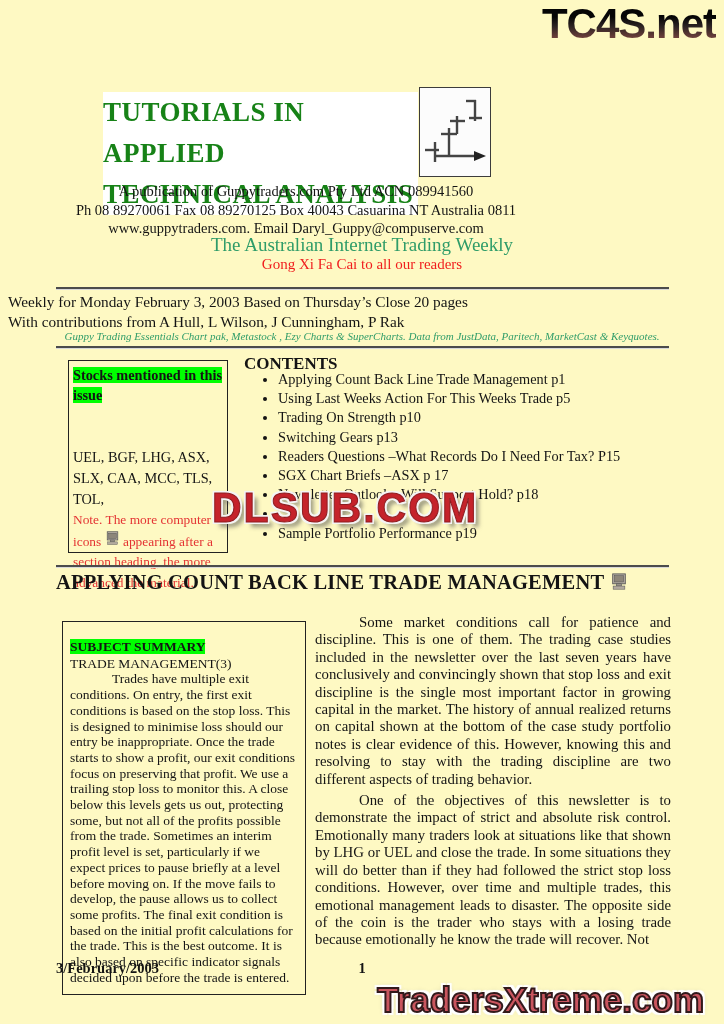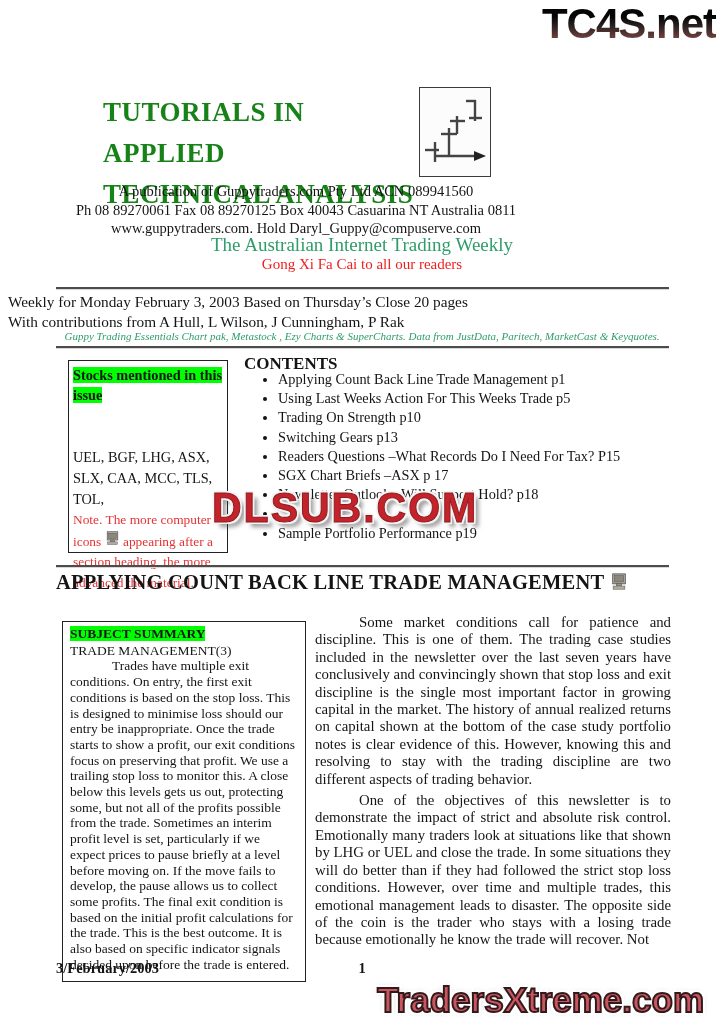--- a/index.html
+++ b/index.html
@@ -1,20 +1,20 @@
 <!DOCTYPE html>
 <html><head>
 <meta charset="utf-8">
 <style>
   html,body{margin:0;padding:0;background:#e8e8e8;}
   .page{
     position:relative;
     width:724px;height:1024px;
     margin:0 auto;
-    background:#ffffff;
+    background:#fef9c3;
     font-family:"Liberation Serif", serif;
     color:#141414;
     overflow:hidden;
   }
   .abs{position:absolute;}
 
   
   .tc4s{
     top:0px;right:8px;
     font-family:"Liberation Sans", sans-serif;
@@ -91,21 +91,21 @@
 
   
   .article-head{
     left:56px;top:571px;width:620px;
     font-weight:bold;font-size:20.5px;letter-spacing:.2px;
   }
   .article-head .pc-icon{vertical-align:-2px;margin-left:6px;}
 
   .summary-box{
     left:62px;top:621px;width:228px;
-    border:1px solid #222;padding:4px 7px 9px 7px;
+    border:1px solid #222;padding:17px 7px 9px 7px;
     font-size:13.5px;line-height:15.7px;
   }
   .summary-sub{margin:1px 0 0 0;}
   .summary-body{margin:0;text-indent:42px;text-align:left;}
 
   .main-col{
     left:311px;top:610px;width:364px;
     font-size:14.8px;line-height:17.4px;
     text-align:justify;
   }
@@ -145,21 +145,21 @@
         <line x1="46" y1="13" x2="56" y2="13"></line>
         <line x1="49" y1="30" x2="62" y2="30"></line>
       </g>
       <polygon points="54,63 66,68 54,73" fill="#222"></polygon>
     </svg>
   </div>
 
   <div class="abs pub-block">
     <div>A publication of Guppytraders.com Pty Ltd ACN 089941560</div>
     <div>Ph 08 89270061  Fax 08 89270125  Box 40043 Casuarina NT Australia  0811</div>
-    <div>www.guppytraders.com.   Hold  Daryl_Guppy@compuserve.com</div>
+    <div>www.guppytraders.com.   Email  Daryl_Guppy@compuserve.com</div>
   </div>
 
   <div class="abs tagline">The Australian Internet Trading Weekly</div>
   <div class="abs greeting">Gong Xi Fa Cai to all our readers</div>
 
   <div class="abs hr hr1"></div>
 
   <div class="abs issue-block">
     <div>Weekly for Monday February 3, 2003 Based on Thursday’s Close 20 pages</div>
     <div>With contributions from  A Hull, L Wilson, J Cunningham,  P Rak</div>

